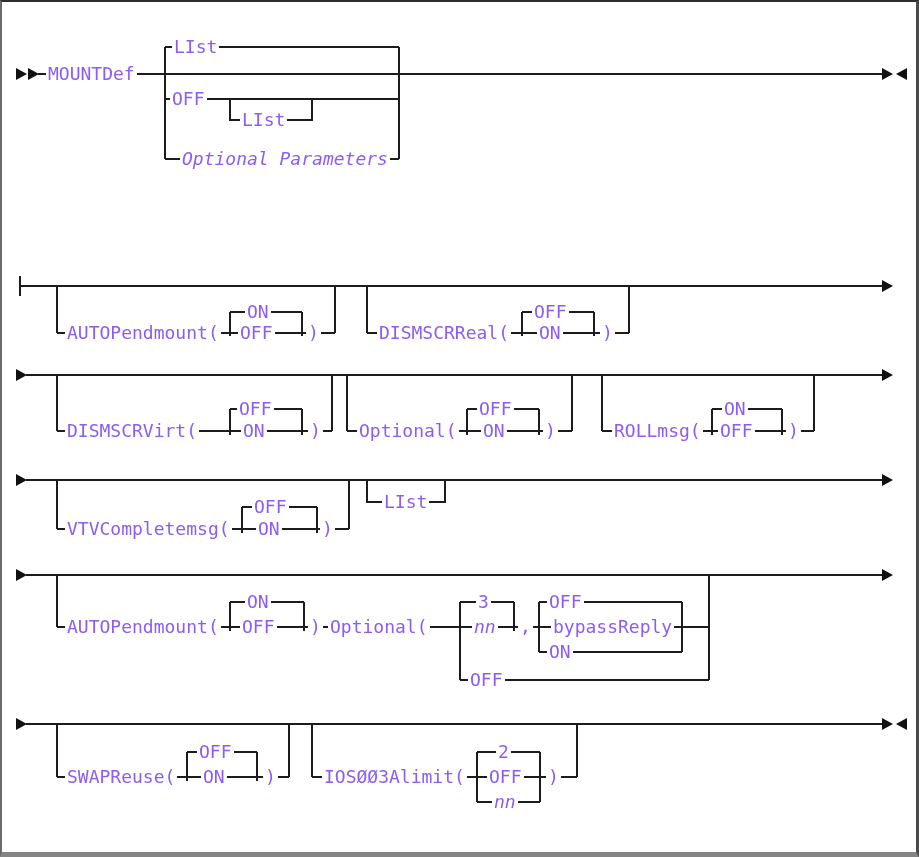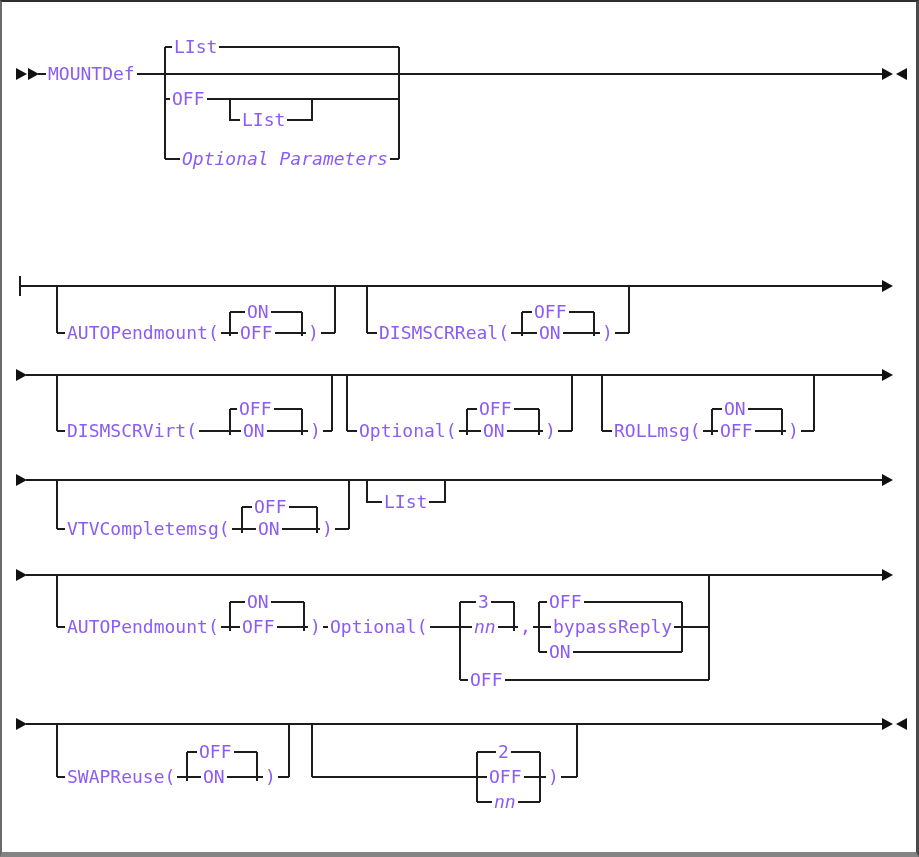--- a/index.html
+++ b/index.html
@@ -160,18 +160,19 @@
   <span class="lbl" style="left:516px;top:614px">,</span>
   <span class="lbl" style="left:545px;top:589px">OFF</span>
   <span class="lbl" style="left:549px;top:614px">bypassReply</span>
   <span class="lbl" style="left:545px;top:639px">ON</span>
   <span class="lbl" style="left:466px;top:667px">OFF</span>
 
   <span class="lbl" style="left:63px;top:764px">SWAPReuse(</span>
   <span class="lbl" style="left:195px;top:739px">OFF</span>
   <span class="lbl" style="left:199px;top:764px">ON</span>
   <span class="lbl" style="left:261px;top:764px">)</span>
+  <span class="lbl" style="left:320px;top:764px">IOSØØ3Alimit(</span>
   <span class="lbl" style="left:494px;top:739px">2</span>
   <span class="lbl" style="left:485px;top:764px">OFF</span>
   <span class="lbl it" style="left:490px;top:789px">nn</span>
   <span class="lbl" style="left:544px;top:764px">)</span>
 
 </div>
 
 </body></html>

